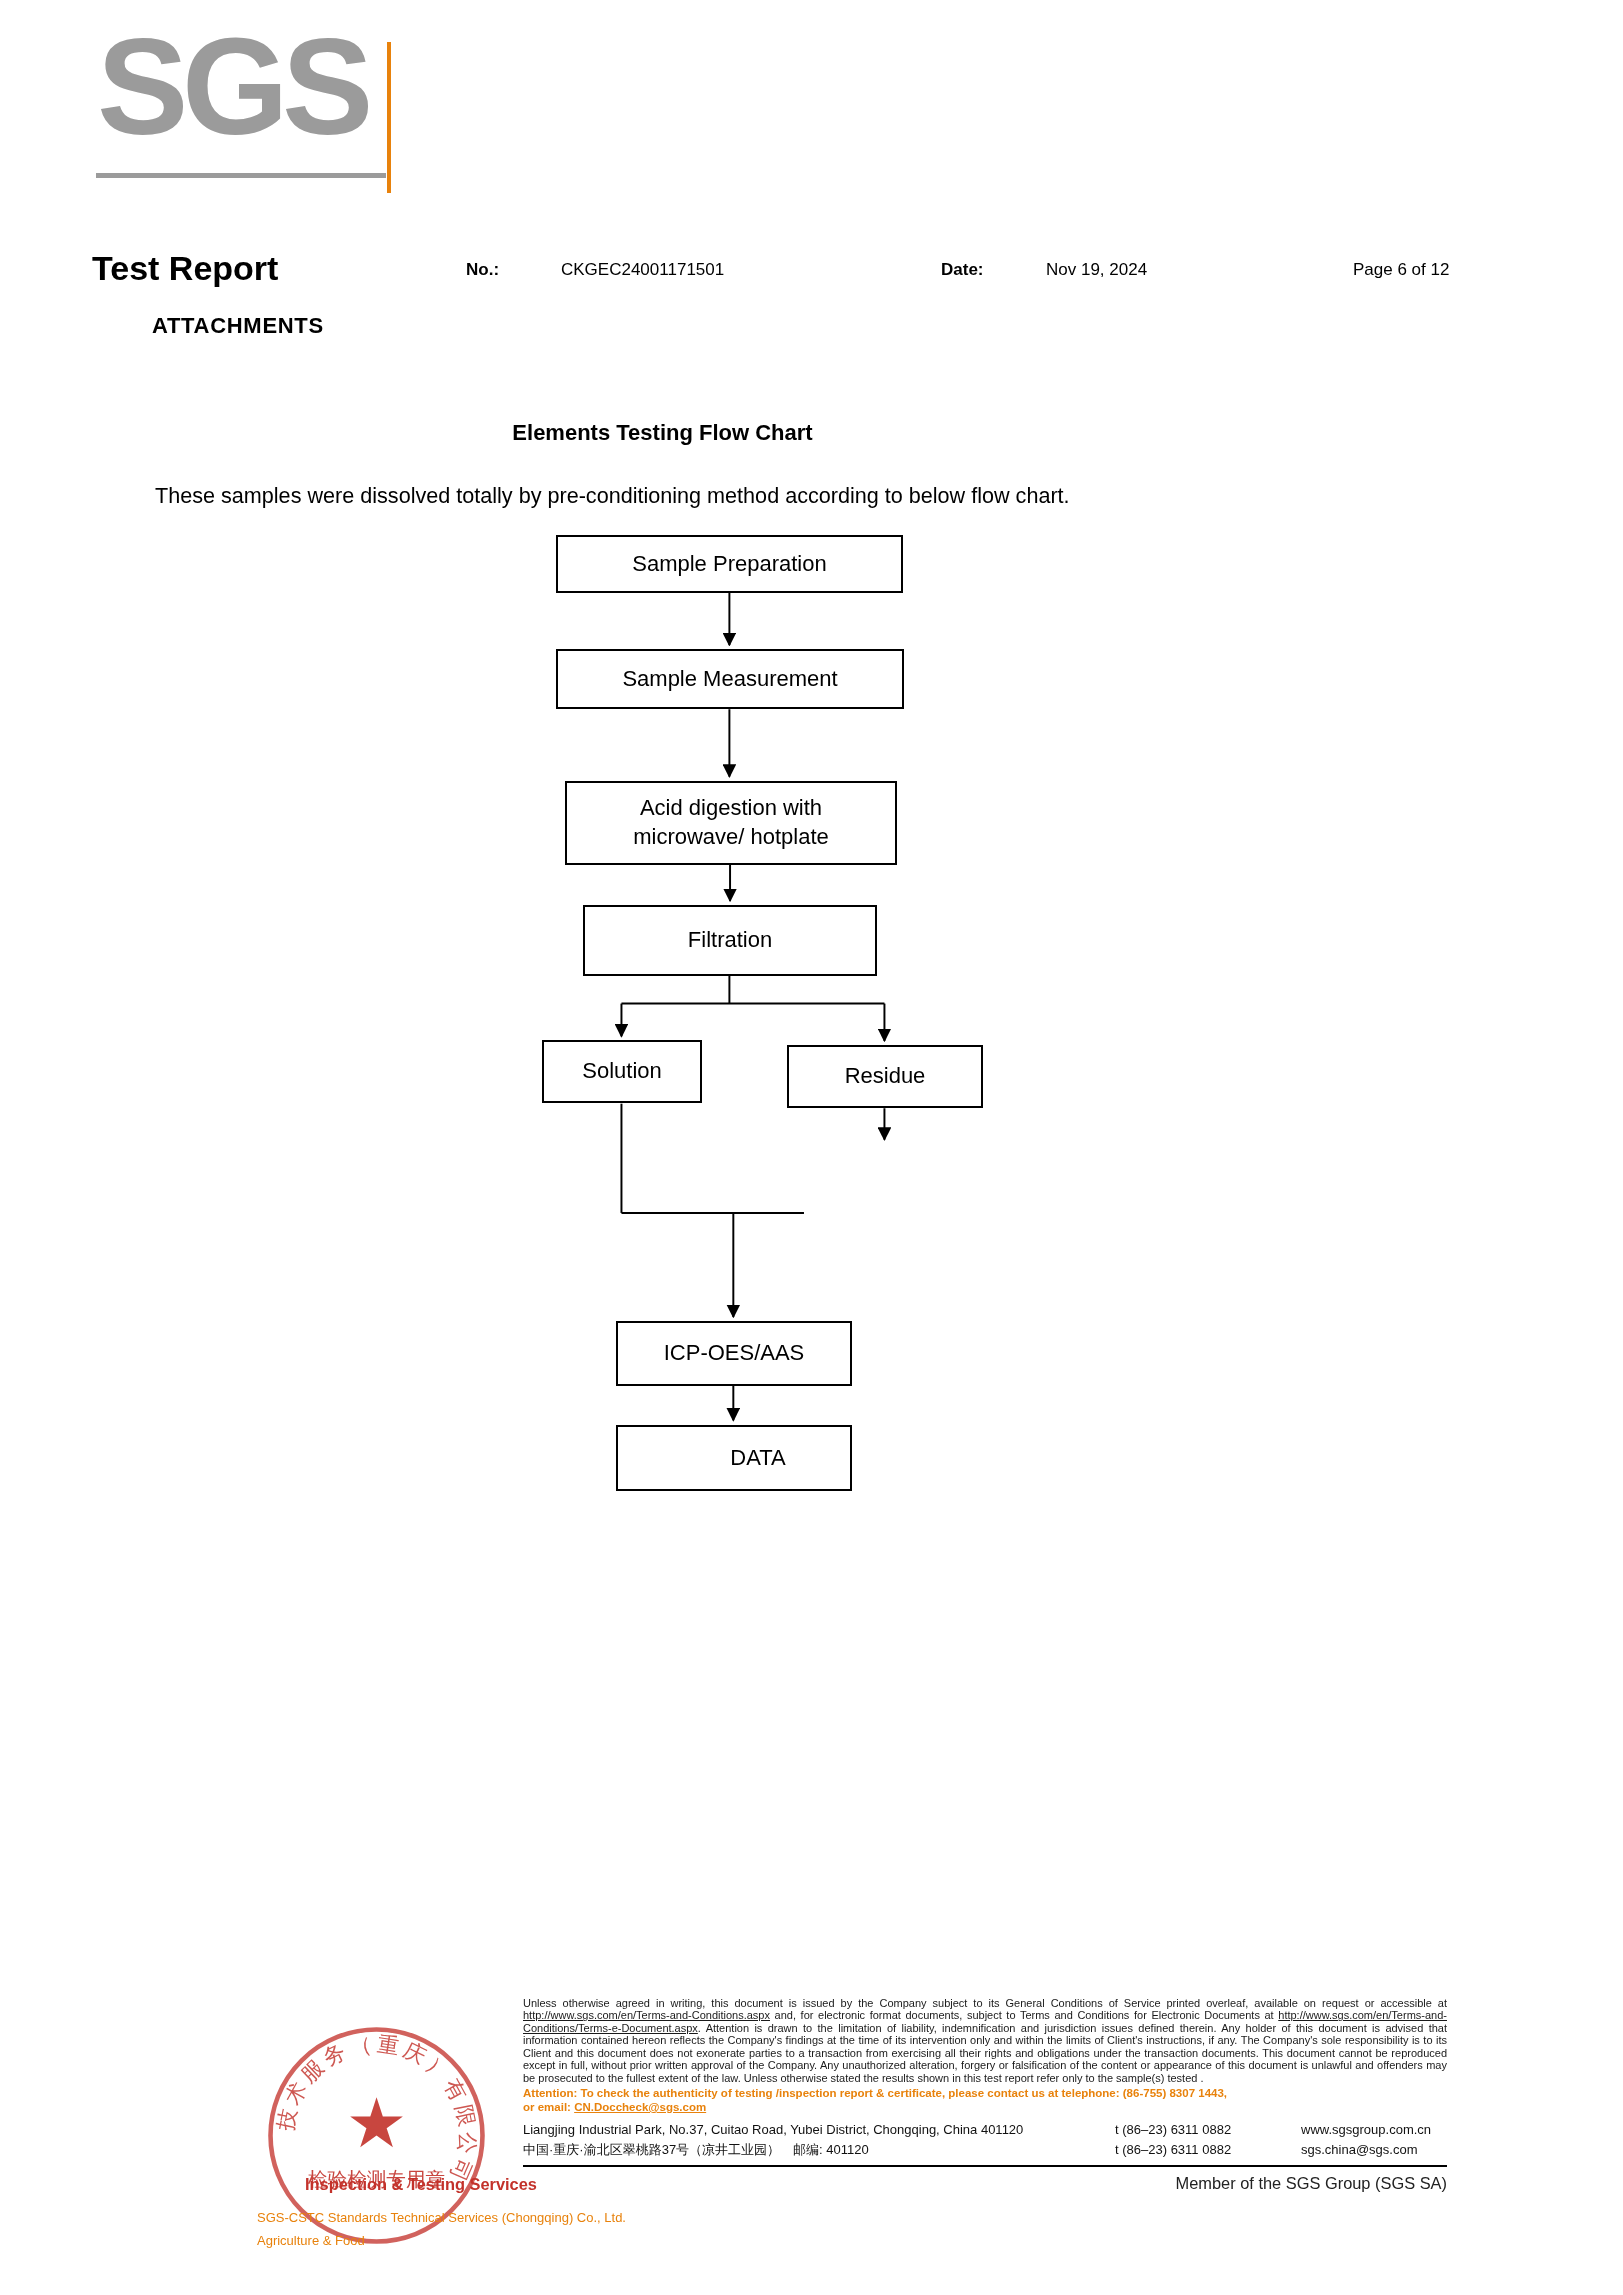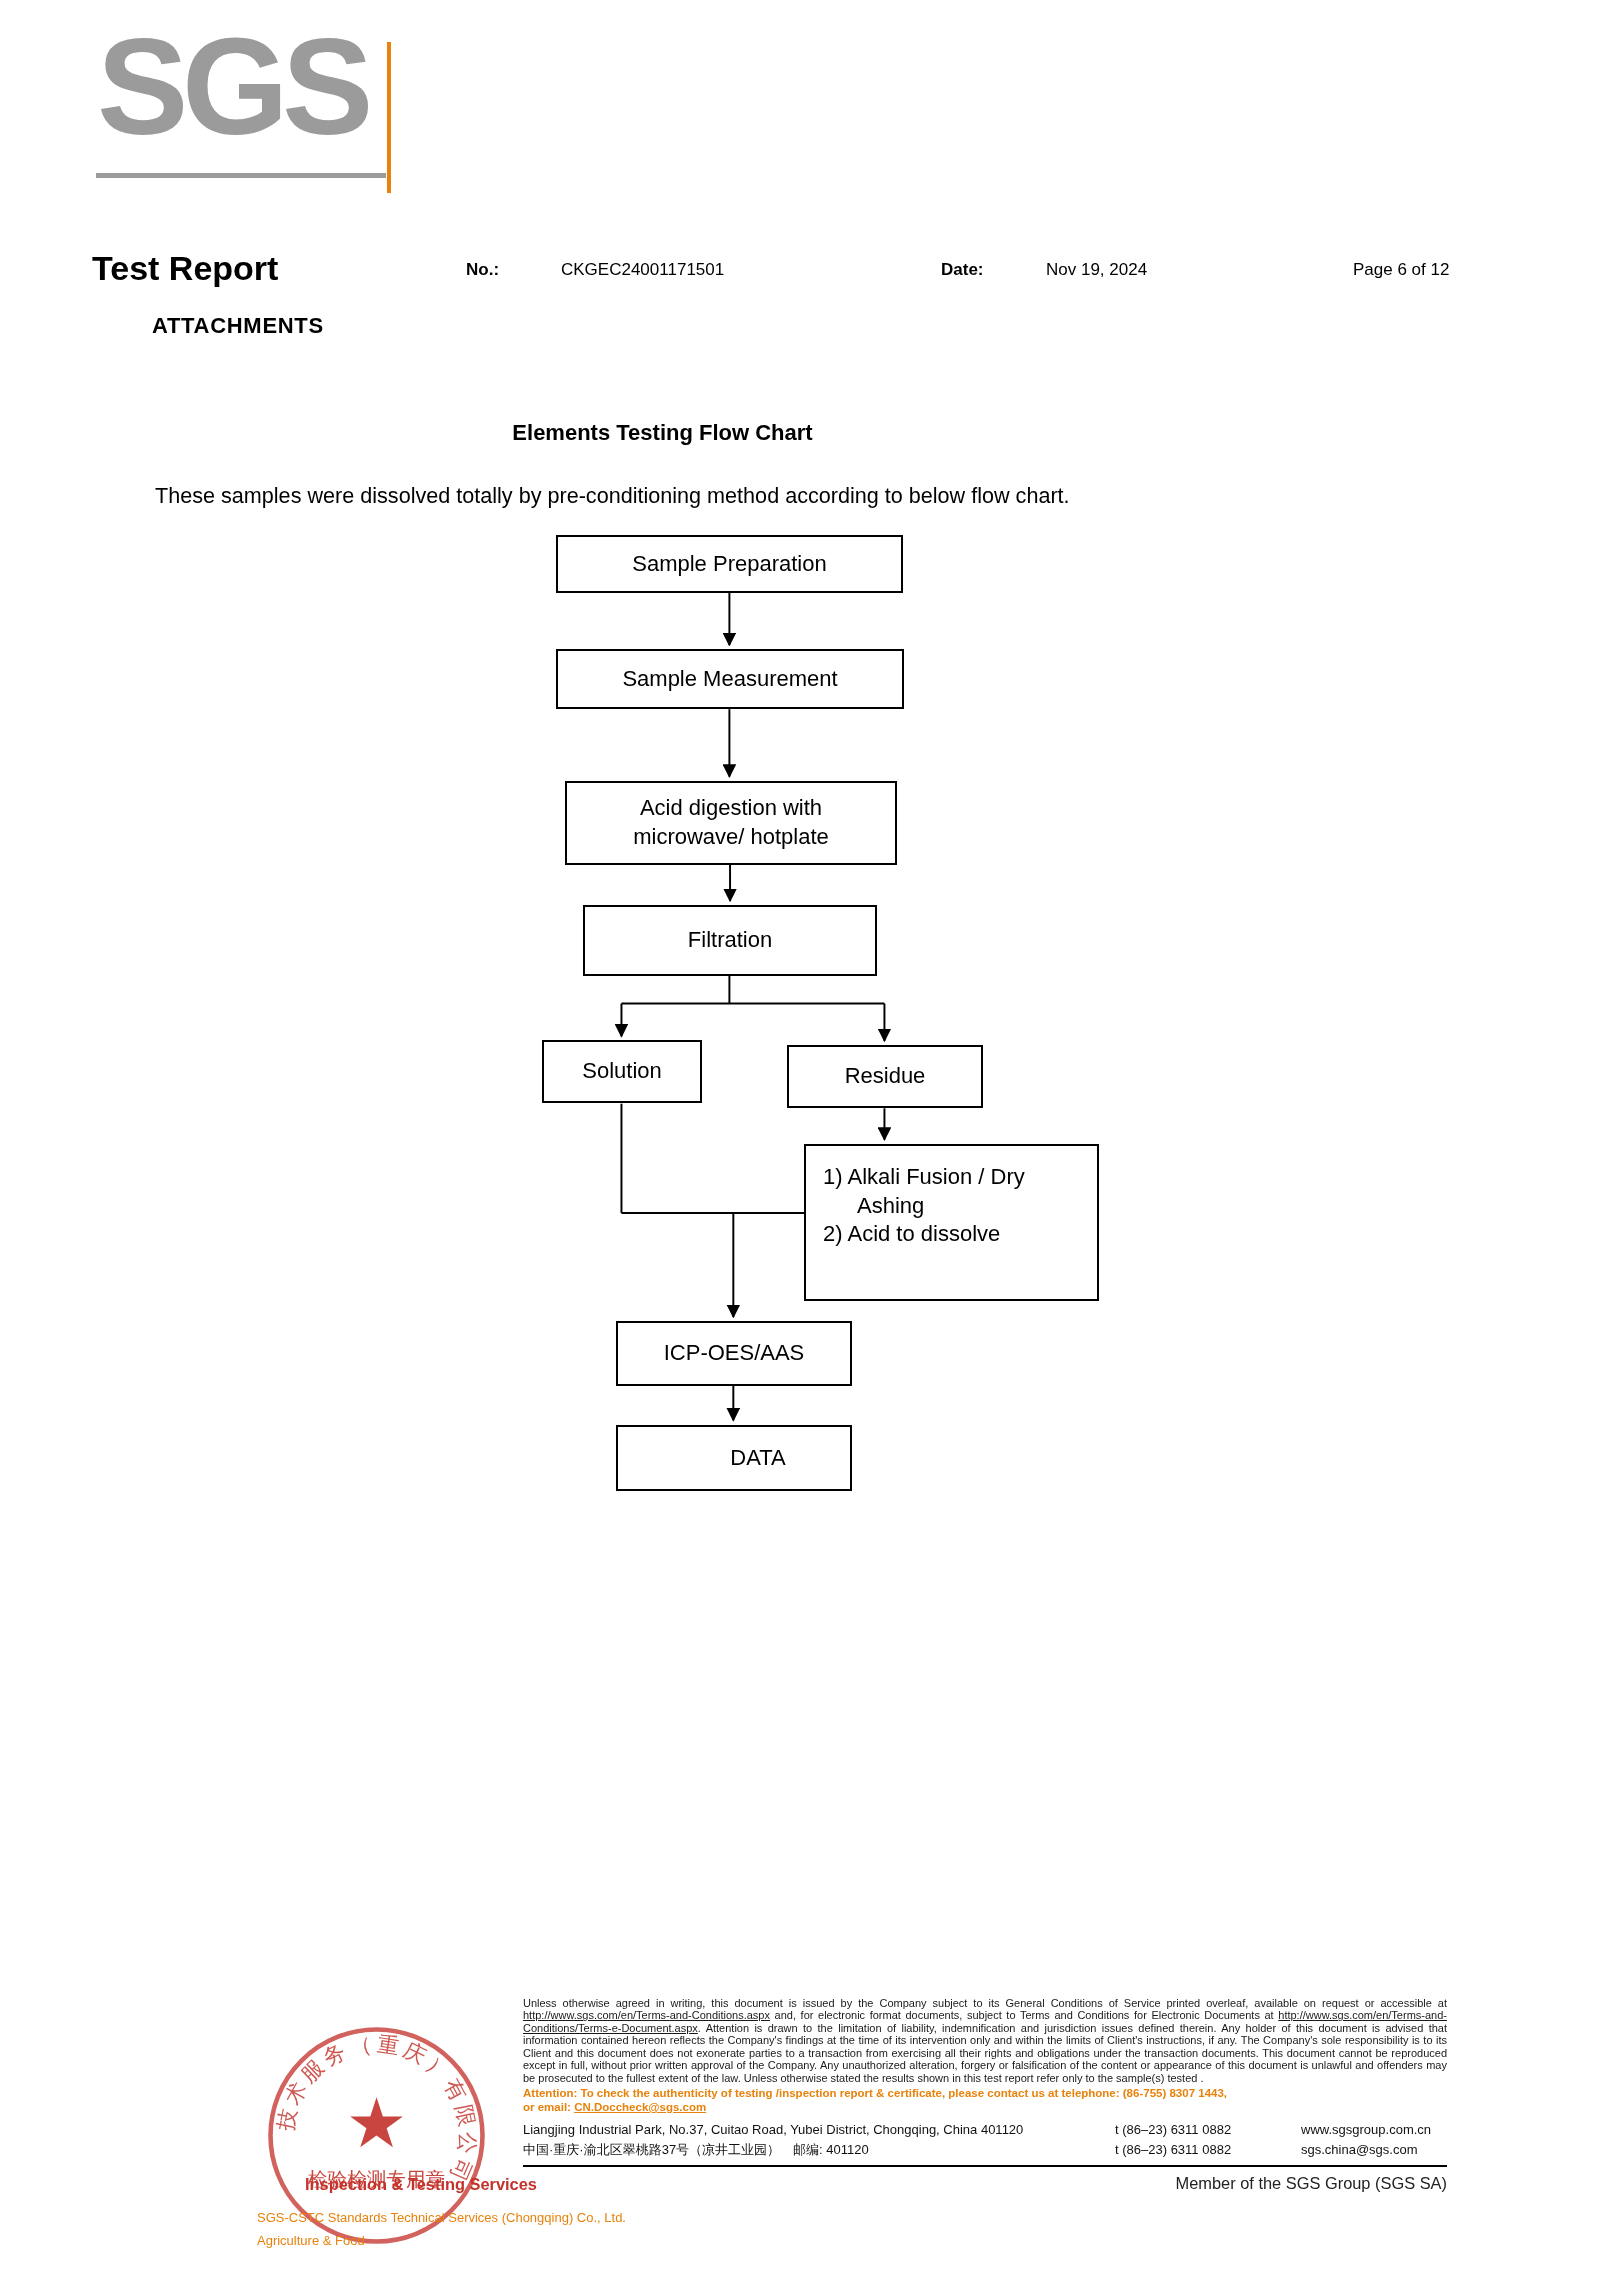--- a/index.html
+++ b/index.html
@@ -104,25 +104,20 @@
 
   <div class="node node-prep">Sample Preparation</div>
   <div class="node node-measure">Sample Measurement</div>
   <div class="node node-acid">
     <span>Acid digestion with</span>
     <span>microwave/ hotplate</span>
   </div>
   <div class="node node-filt">Filtration</div>
   <div class="node node-solution">Solution</div>
   <div class="node node-residue">Residue</div>
-  <div class="node node-alkali">
-    <div>1) Alkali Fusion / Dry</div>
-    <div class="l2">Ashing</div>
-    <div>2) Acid to dissolve</div>
-  </div>
   <div class="node node-icp">ICP-OES/AAS</div>
   <div class="node node-data">DATA</div>
 
   <div class="stamp-wrap">
     <svg viewBox="0 0 350 350" width="229" height="229">
       <circle cx="175" cy="175" r="162" fill="none" stroke="#c3322b" stroke-width="7" opacity="0.85"></circle>
       <defs>
         <path id="ringPath" d="M 175,175 m -128,0 a 128,128 0 1,1 256,0 a 128,128 0 1,1 -256,0"></path>
       </defs>
       <text font-size="33" fill="#c3322b" opacity="0.9" letter-spacing="6">

